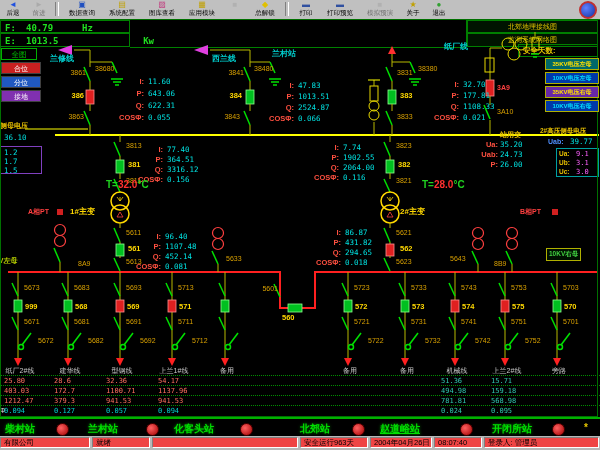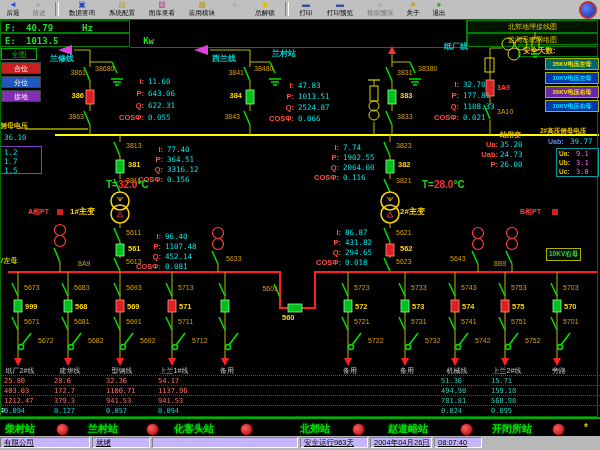--- a/index.html
+++ b/index.html
@@ -62,22 +62,22 @@
          text-shadow:0 0 4px #00ff00,1px 1px 0 #004000;}
   
   #navbar{position:absolute;left:0;top:417px;width:600px;height:19px;background:#000;border-top:2px solid #00b000;}
   .navsta{position:absolute;top:3px;color:#00e000;font-size:10px;font-weight:bold;
           text-shadow:0 0 3px #00a000;cursor:pointer;white-space:nowrap;}
   .navdot{position:absolute;top:4px;width:11px;height:11px;border-radius:50%;
           background:radial-gradient(circle at 4px 4px,#ff6060,#a00000);border:1px solid #500000;}
   #navmark{position:absolute;left:584px;top:3px;color:#e8c800;font-size:10px;font-weight:bold;}
   #statusbar{position:absolute;left:0;top:436px;width:600px;height:14px;background:#b8b8b8;}
   .scell{position:absolute;top:1px;height:11px;box-sizing:border-box;
-         border:1px solid;border-color:#808080 #fff #fff #808080;background:#c4b5fd;
-         font-size:7.5px;color:#000;line-height:10px;padding-left:3px;white-space:nowrap;overflow:hidden;text-decoration:underline;}
+         border:1px solid;border-color:#808080 #fff #fff #808080;background:#ef4444;
+         font-size:7.5px;color:#000;line-height:10px;padding-left:3px;white-space:nowrap;overflow:hidden;}
   svg{position:absolute;left:0;top:0;}
   .wy{stroke:#ffff00;} .wr{stroke:#ff2020;} .fl{stroke:#b8b800;stroke-width:1;}
   .sw{stroke:#00e000;stroke-width:1.5;} .cy{stroke:#e8d800;fill:none;}
   .tc{stroke:#ffd800;fill:none;stroke-width:1.5;} .ptc{stroke:#ff4040;fill:none;stroke-width:1.2;}
 </style>
 </head>
 <body>
 
 <div id="screen">
 
@@ -581,32 +581,33 @@
   <div id="navbar">
     <span id="navmark">*</span>
   <div class="navsta" style="left: 5px;">柴村站</div>
       <div class="navdot" style="left: 56px;"></div>
       <div class="navsta" style="left: 88px;">兰村站</div>
       <div class="navdot" style="left: 146px;"></div>
       <div class="navsta" style="left: 174px;">化客头站</div>
       <div class="navdot" style="left: 240px;"></div>
       <div class="navsta" style="left: 300px;">北郊站</div>
       <div class="navdot" style="left: 352px;"></div>
-      <div class="navsta" style="left: 388px;">赵道峪站</div>
+      <div class="navsta" style="left: 380px; text-decoration: underline;">赵道峪站</div>
       <div class="navdot" style="left: 460px;"></div>
       <div class="navsta" style="left: 492px;">开闭所站</div>
       <div class="navdot" style="left: 552px;"></div>
     </div>
   <div id="statusbar">
       <div class="scell" style="left: 0px; width: 90px;">有限公司</div>
       <div class="scell" style="left: 92px; width: 58px;">就绪</div>
       <div class="scell" style="left: 152px; width: 146px;"></div>
       <div class="scell" style="left: 300px; width: 68px;">安全运行963天</div>
       <div class="scell" style="left: 370px; width: 62px;">2004年04月26日</div>
       <div class="scell" style="left: 434px; width: 48px;">08:07:40</div>
+      <div class="scell" style="left: 484px; width: 115px;">登录人: 管理员</div>
     </div>
 
   <div class="box" style="left:0;top:19px;width:598px;height:398px;border:1px solid #007000;pointer-events:none"></div>
 <div class="legbtn" style="top: 62px; background: rgb(200, 32, 32);">合位</div>
     <div class="legbtn" style="top: 76px; background: rgb(32, 88, 192);">分位</div>
     <div class="legbtn" style="top: 90px; background: rgb(128, 48, 176);">接地</div>
     <div class="rbtn" style="top: 58px; background: rgb(0, 104, 104); color: rgb(255, 224, 0);">35KV电压左母</div>
     <div class="rbtn" style="top: 72px; background: rgb(0, 56, 168); color: rgb(0, 224, 255);">10KV电压左母</div>
     <div class="rbtn" style="top: 86px; background: rgb(104, 40, 168); color: rgb(255, 224, 0);">35KV电压右母</div>
     <div class="rbtn" style="top: 100px; background: rgb(0, 56, 168); color: rgb(0, 224, 255);">10KV电压右母</div>

